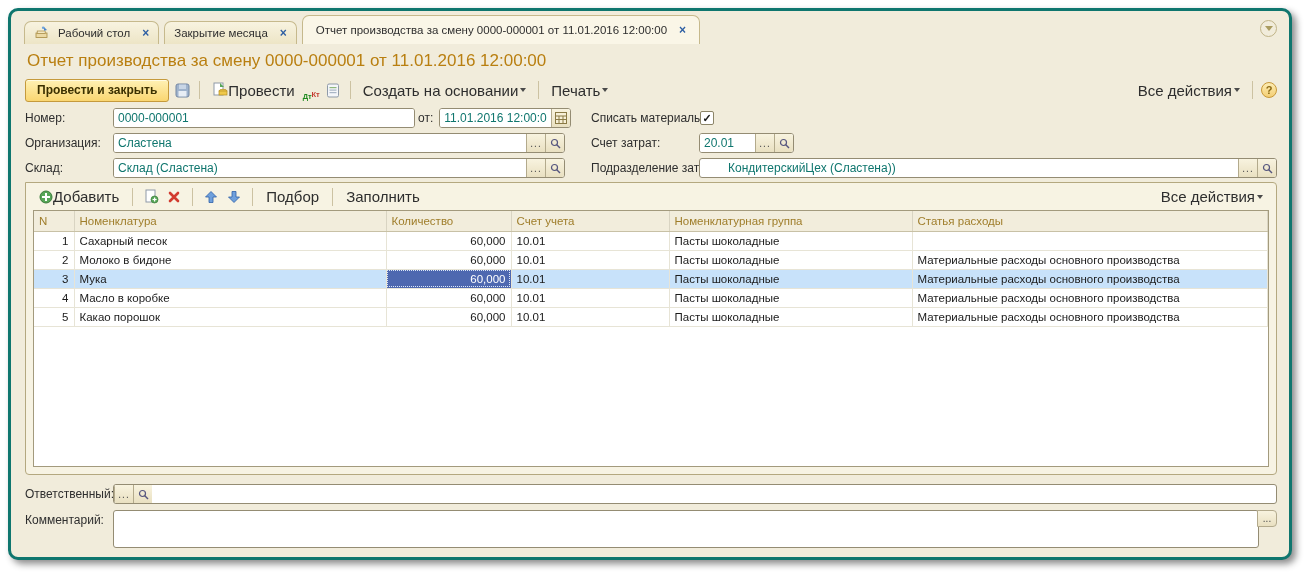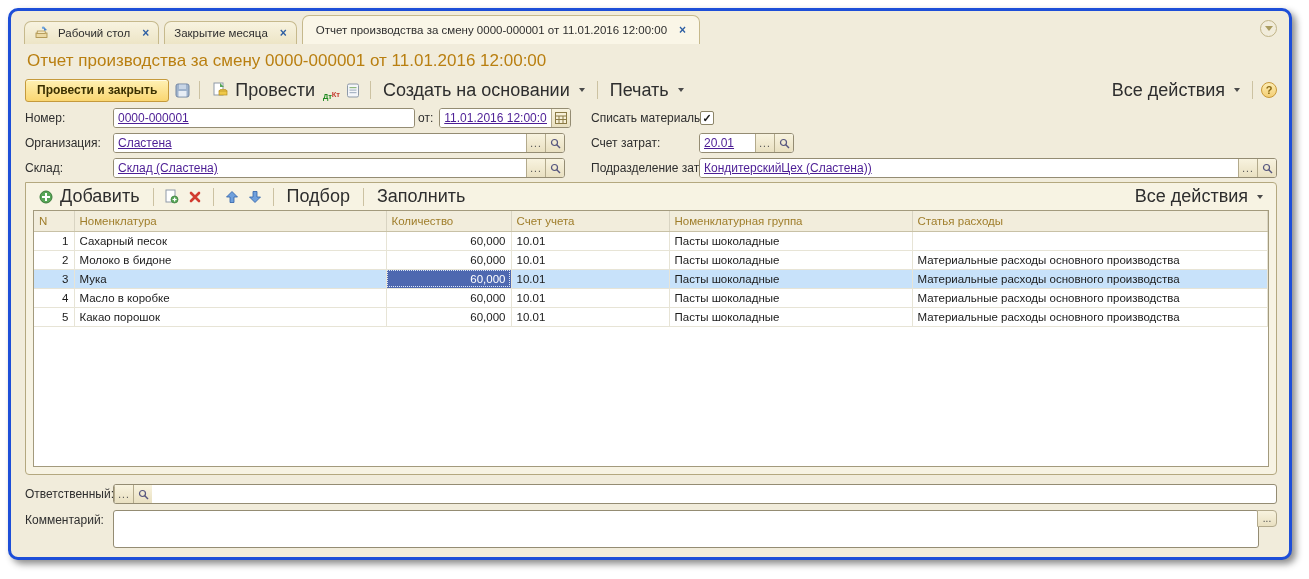--- a/index.html
+++ b/index.html
@@ -1,19 +1,19 @@
 <!DOCTYPE html>
 <html><head>
 <meta charset="utf-8">
 <style>
   * { box-sizing: border-box; margin: 0; padding: 0; }
   html,body { width:1309px; height:579px; background:#ffffff; font-family:"Liberation Sans", sans-serif; overflow:hidden; }
 
   .window{ position:absolute; left:8px; top:8px; width:1284px; height:552px;
-    background:#F1ECDB; border:3px solid #1d4ed8; border-radius:10px;
+    background:#F1ECDB; border:3px solid #0f766e; border-radius:10px;
     box-shadow:4px 4px 7px rgba(0,0,0,.45); display:flex; flex-direction:column; overflow:hidden; }
 
   
   .tabbar{ flex:none; height:33px; display:flex; align-items:flex-end; padding:4px 40px 0 13px; position:relative; }
   .tab{ display:flex; align-items:center; height:23px; padding:0 9px; margin-right:5px;
     border:1px solid #C6B98C; border-bottom:none; border-radius:7px 7px 0 0;
     background:linear-gradient(#F8F3E0,#EDE5C6); font-size:11.5px; color:#2E2E2E; cursor:default; white-space:nowrap;}
   .tab.active{ height:29px; background:#FAF6E7; padding:0 13px; }
   .tab-close{ color:#2E5FA3; font-weight:bold; font-size:12px; margin-left:12px; cursor:pointer;}
   .tab-icon{ width:17px; height:14px; margin-right:7px; }
@@ -23,46 +23,46 @@
 
   
   .content{ flex:1; min-height:0; display:flex; flex-direction:column; padding:0 12px 9px 14px; }
   .doc-title{ flex:none; font-size:17px; color:#B97F10; margin:7px 0 5px 2px; }
 
   .toolbar{ flex:none; height:28px; display:flex; align-items:center; gap:4px; }
   .btn-primary{ font-size:12px; font-weight:bold; color:#3B3000; padding:3px 11px 4px;
     background:linear-gradient(#FFF1B4,#FAD671); border:1px solid #C59A3C; border-radius:3px;
     box-shadow:inset 0 1px 0 #FFFBE2; cursor:pointer;}
   .tb-sep{ width:1px; height:18px; background:#CCC2A2; margin:0 4px; }
-  .tb-item{ display:flex; align-items:center; gap:7px; font-size:18px; color:#2E2E2E; padding:2px 4px; border-radius:3px; cursor:pointer;}
+  .tb-item{ display:flex; align-items:center; gap:0; font-size:15px; color:#2E2E2E; padding:2px 4px; border-radius:3px; cursor:pointer;}
   .caret{ width:0;height:0;border-left:3.5px solid transparent;border-right:3.5px solid transparent;border-top:4px solid #4A4A4A; margin-left:2px;}
   .spacer{ flex:1; }
   .dtkt{ width:17px; height:16px; position:relative; font-weight:bold; font-size:7.5px; line-height:7px;}
   .dtkt .dt{ position:absolute; left:0; top:11px; color:#1E8A1E; }
   .dtkt .kt{ position:absolute; right:0; bottom:0; color:#C43B2F; }
   .q-icon{ width:16px; height:16px; border-radius:50%; background:linear-gradient(#FDEDB4,#F3CE74); border:1px solid #C79838;
     color:#8A6914; font-weight:bold; font-size:11px; display:flex; align-items:center; justify-content:center; cursor:pointer;}
 
   
   .form{ flex:none; margin-top:3px; }
   .frow{ display:flex; align-items:center; height:22px; margin-bottom:3px;justify-content:center; }
   .row-left{ width:566px; flex:none; display:flex; align-items:center; }
   .row-right{ flex:1; display:flex; align-items:center; min-width:0;}
   .flabel{ font-size:12px; color:#2E2E2E; white-space:nowrap;}
   .lbl-main{ width:88px; flex:none; }
   .rlbl{ width:108px; flex:none; }
   .igroup{ display:flex; align-items:stretch; height:20px; background:#fff; border:1px solid #948C73; border-radius:3px; overflow:hidden;}
-  .igroup input{ flex:1; min-width:0; border:none; outline:none; background:#fff; font:12px "Liberation Sans",sans-serif; padding:0 4px; color:#4c1d95;text-decoration:underline;}
+  .igroup input{ flex:1; min-width:0; border:none; outline:none; background:#fff; font:12px "Liberation Sans",sans-serif; padding:0 4px; color:#0f766e;}
   .ibtn{ flex:none; width:19px; display:flex; align-items:center; justify-content:center; border-left:1px solid #B3AA8C;
     background:linear-gradient(#F8F3DF,#E9E0C1); font-size:10px; color:#4A4A4A; cursor:pointer; letter-spacing:1px;}
   .num-group{ width:302px; flex:none;}
   .lbl-ot{ margin:0 6px 0 3px;}
   .date-group{ width:132px; flex:none;}
   .left-wide{ width:452px; flex:none;}
-  .grow{ flex:1; min-width:0;}
+  .grow{ flex:1; min-width:0;padding-left:24px;}
   .acct-group{ width:95px; flex:none;}
   .checkbox{ width:14px; height:14px; background:#fff; border:1px solid #8C8568; border-radius:2px;
     display:flex; align-items:center; justify-content:center; font-size:11px; font-weight:bold; color:#1A1A1A; cursor:pointer; margin-left:1px;}
 
   
   .sec-tabs{ flex:none; display:flex; align-items:flex-end; margin-top:8px; padding-left:3px; position:relative; z-index:2;}
   .stab{ height:20px; display:flex; align-items:center; padding:0 13px; margin-right:4px; font-size:11.5px; color:#2E2E2E;
     border:1px solid #C0B484; border-bottom:none; border-radius:6px 6px 0 0;
     background:linear-gradient(#F6F0D9,#ECE3C4); cursor:pointer; }
   .stab.active{ height:24px; background:#F7F3E3; margin-bottom:-1px; }

